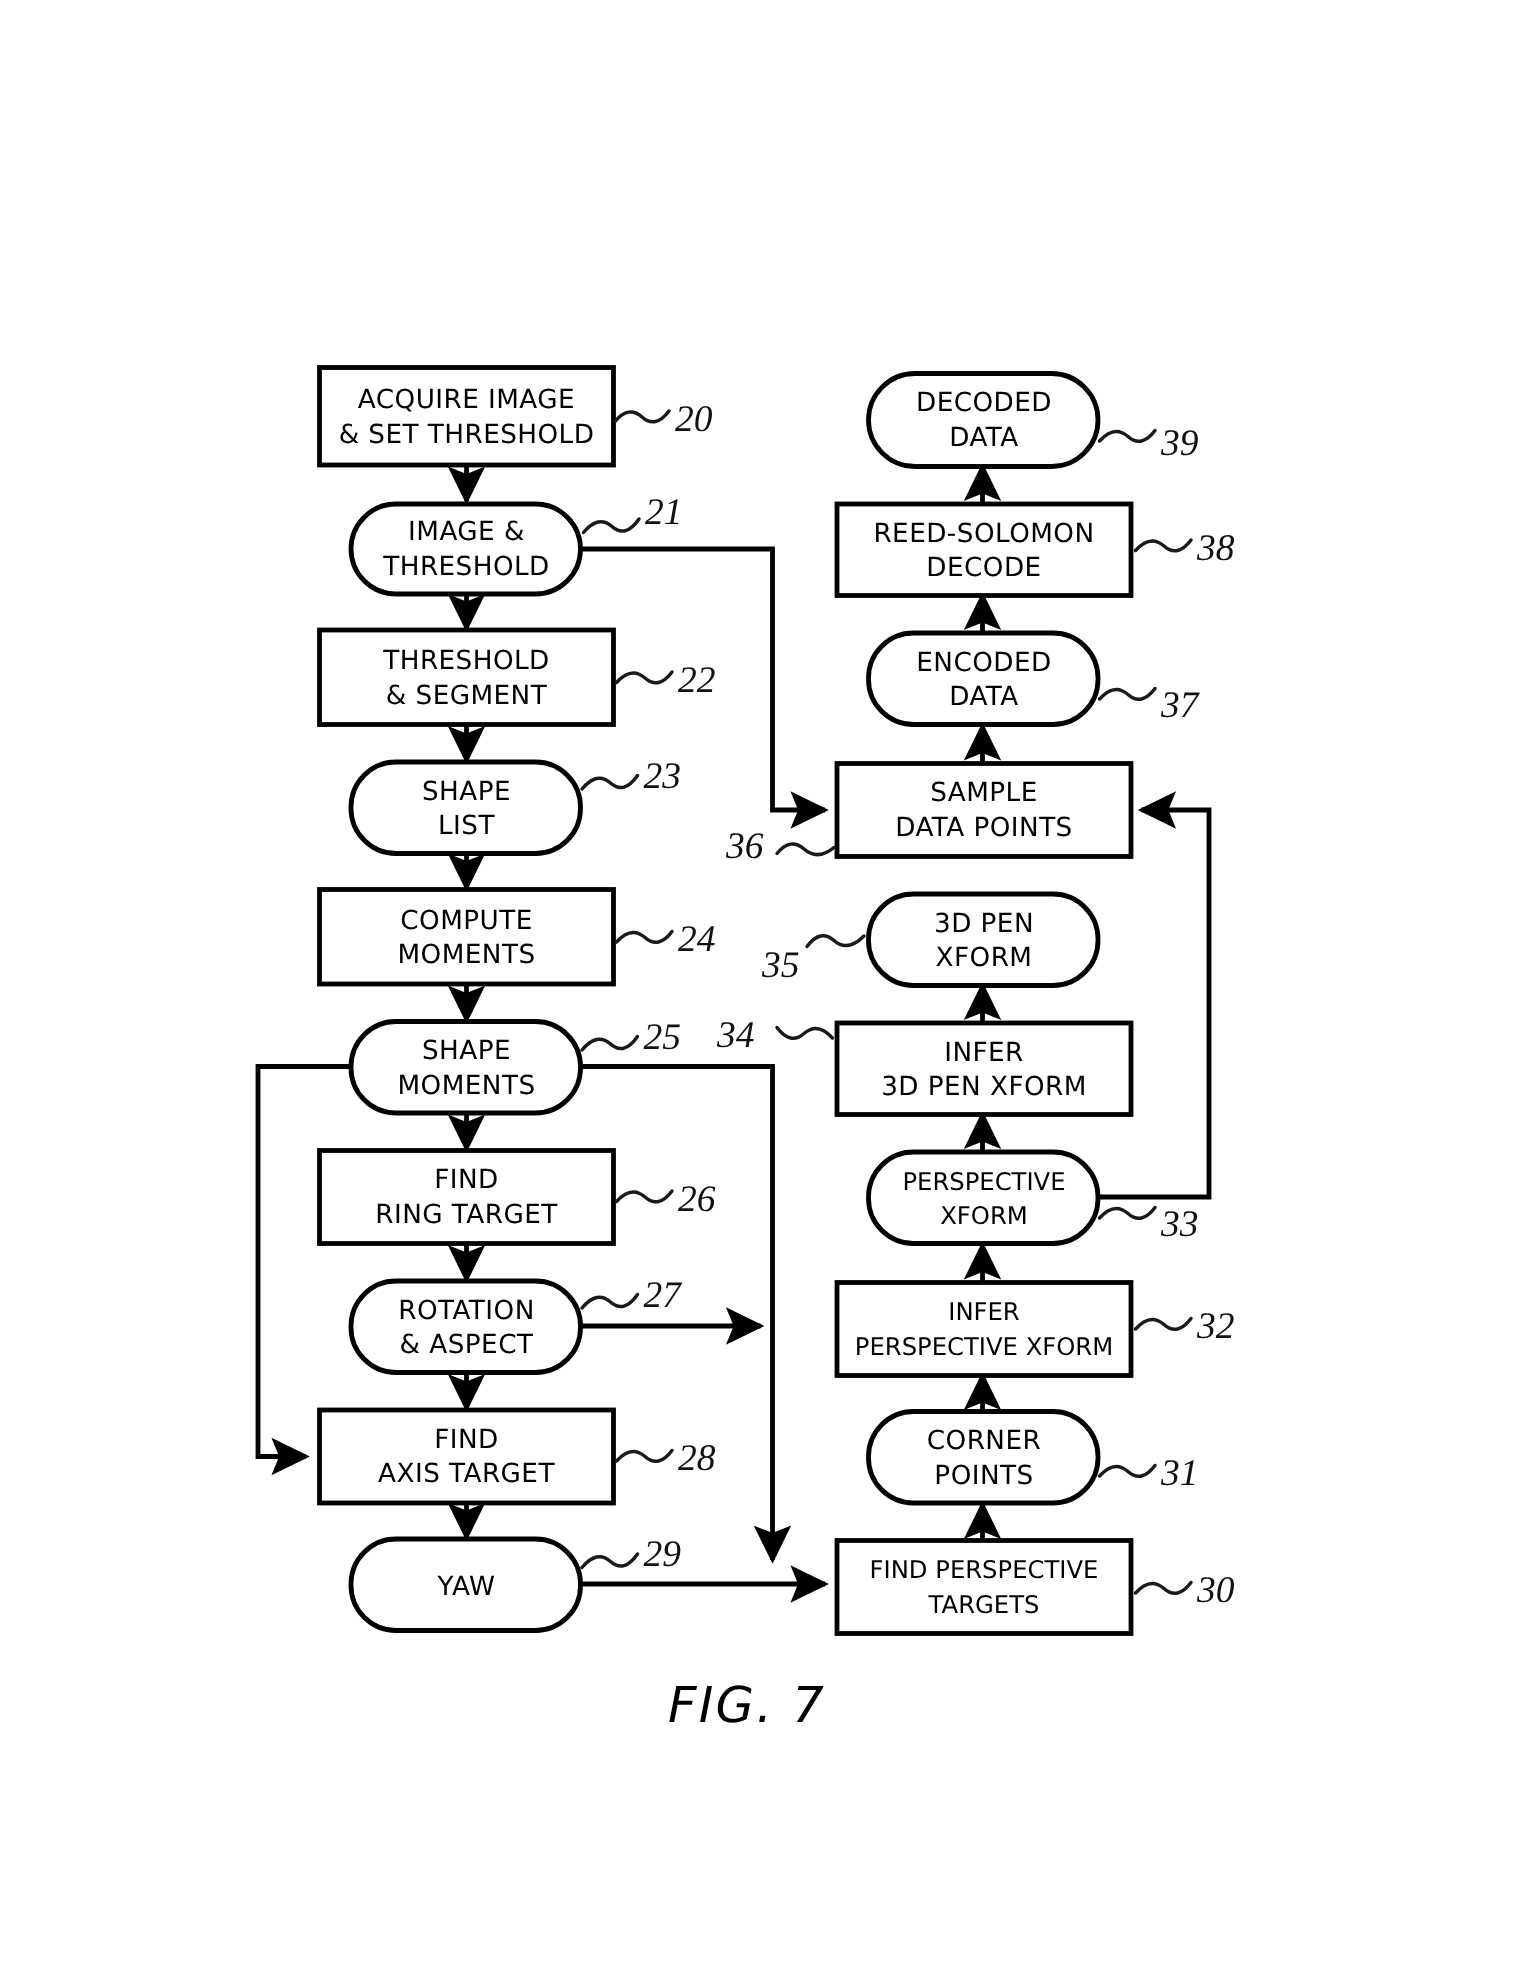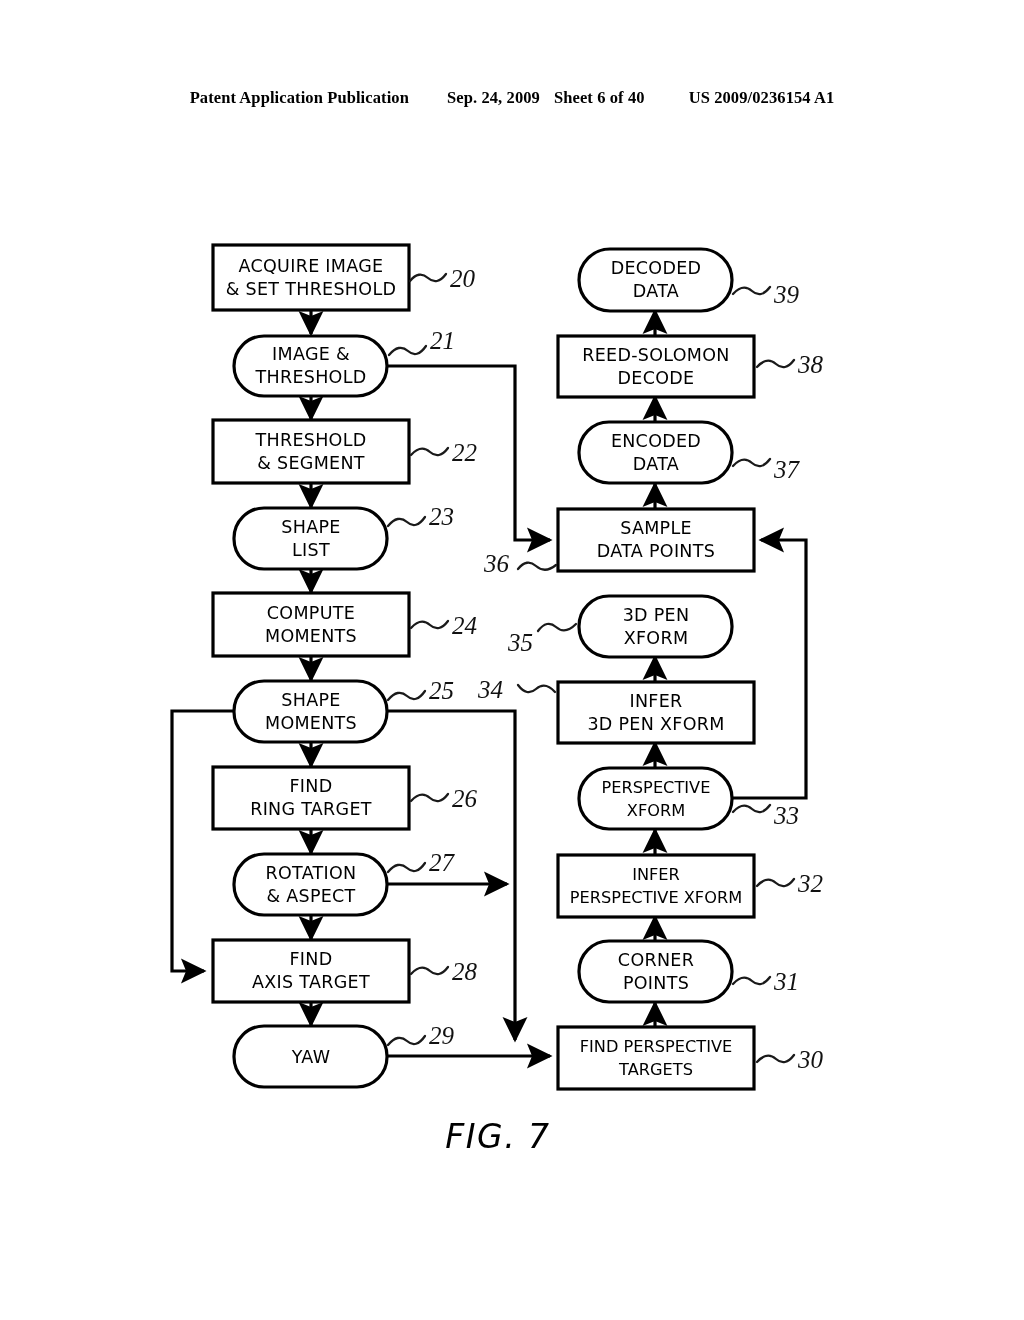--- a/index.html
+++ b/index.html
@@ -86,23 +86,20 @@
     stroke-width: 2.3;
     fill: none;
     stroke-linecap: round;
   }
 </style>
 </head>
 <body>
 
 <div id="page">
 
-  <div class="hdr">
-    <span>Patent Application Publication</span><span class="gap-lg"></span><span>Sep. 24, 2009</span><span class="gap-md"></span><span>Sheet 6 of 40</span><span class="gap-xl"></span><span>US 2009/0236154 A1</span>
-  </div>
 
   <svg id="diagram" viewBox="0 0 1024 1320">
     <defs>
       <marker id="ah" markerWidth="9" markerHeight="9" refX="7.6" refY="4.5" orient="auto" markerUnits="strokeWidth">
         <path d="M0.4,0.6 L8.4,4.5 L0.4,8.4 L2.0,4.5 Z" fill="#000000"></path>
       </marker>
     </defs>
 
     <g>
 

